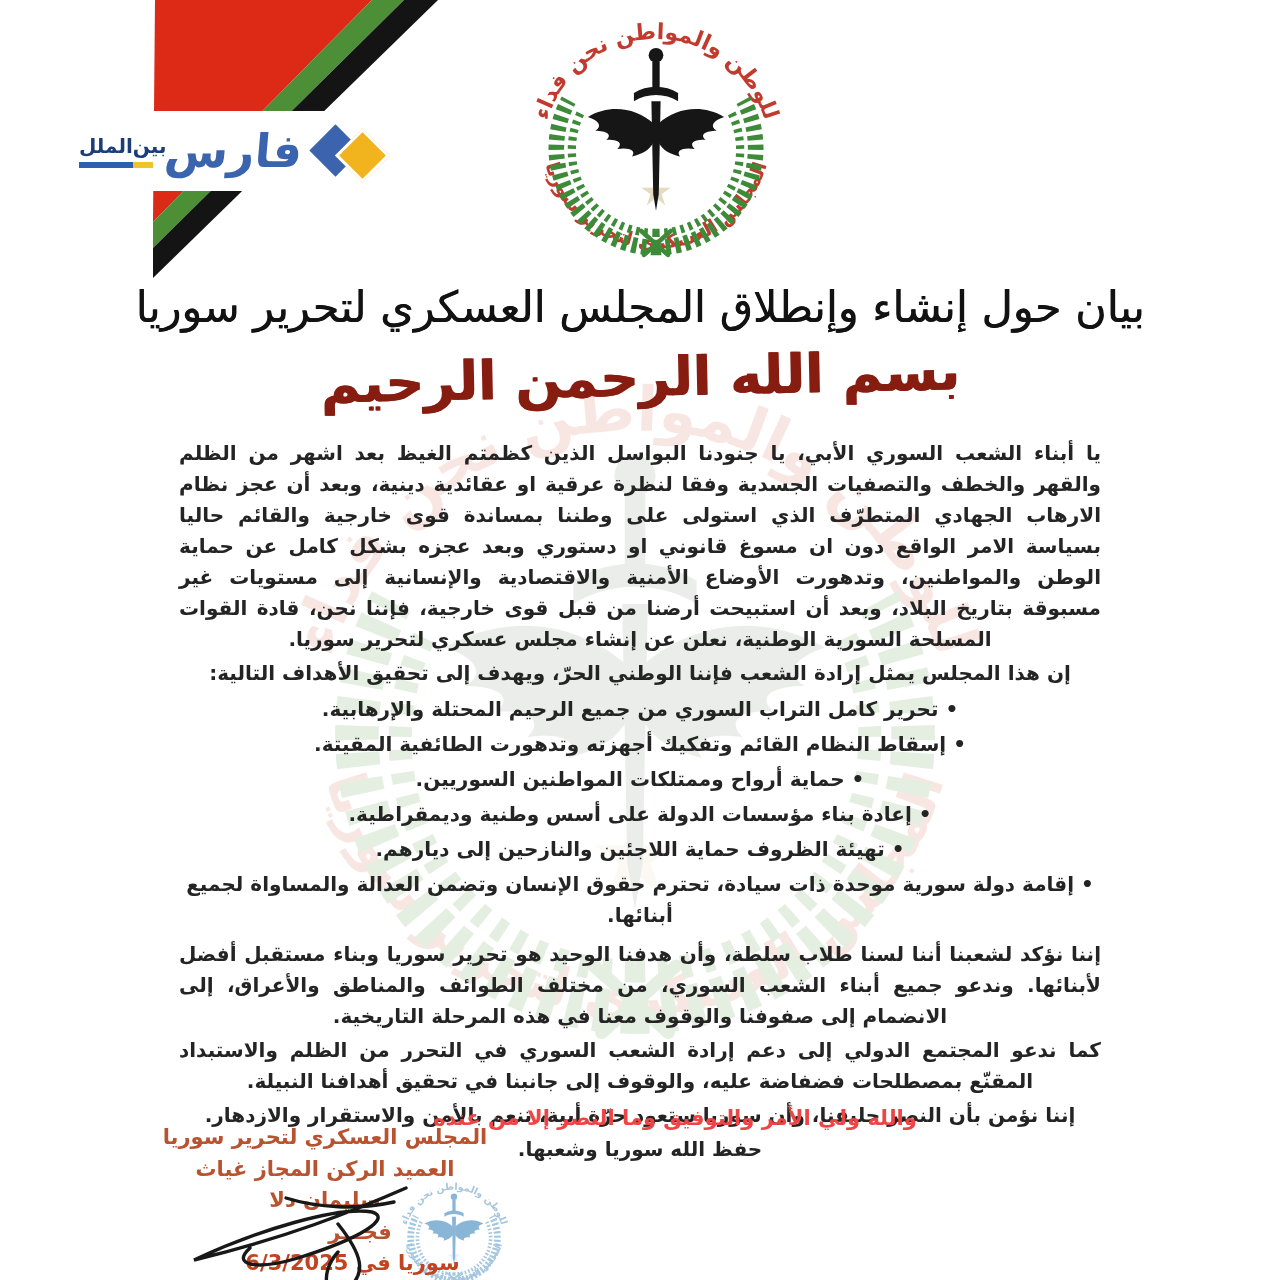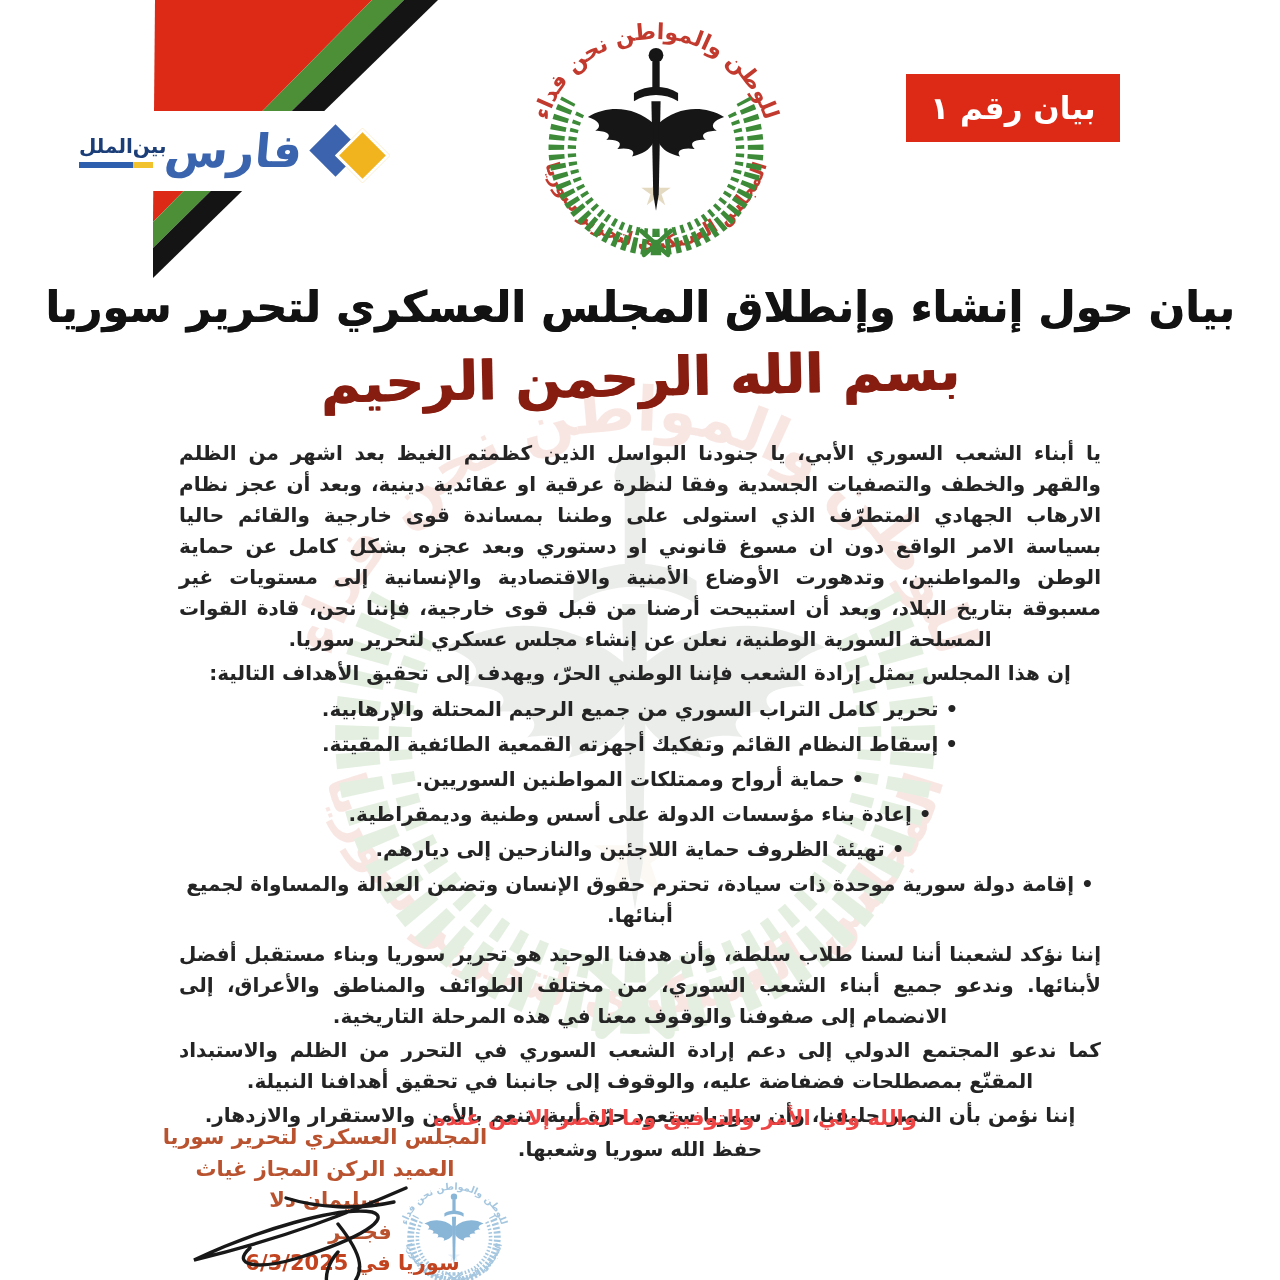--- a/index.html
+++ b/index.html
@@ -36,21 +36,21 @@
      --emText:#efc3ba;--emWreath:#bcd9b5;--emSword:#ccd3cb;--emStar:#eee2c8;}
   .emblem-stamp{left:394px;top:1178px;width:120px;height:120px;opacity:.92;z-index:1;
      --emText:#9ec2dd;--emWreath:#9ec2dd;--emSword:#7fafd4;--emStar:#cfe2f0;}
   .ring-text{fill:var(--emText,#c23a2e);font-family:"DejaVu Sans",sans-serif;font-weight:700;}
   .wreath-stroke{stroke:var(--emWreath,#3d8b39);fill:none;}
   .sword-fill{fill:var(--emSword,#161616);}
   .star-fill{fill:var(--emStar,#c9b483);}
 
   
   .doc-title{position:absolute;top:282px;left:0;right:0;margin:0;text-align:center;direction:rtl;
-             font-size:43px;font-weight:700;color:#121212;z-index:2;
+             font-size:43px;font-weight:400;color:#121212;z-index:2;
              text-shadow:.6px 0 #121212;}
   .bismillah{position:absolute;top:346px;left:0;right:0;text-align:center;direction:rtl;
              font-size:54px;font-weight:700;color:#871c10;transform:rotate(-1.2deg);z-index:2;
              text-shadow:1px 0 #871c10;}
 
   
   .content{position:absolute;top:438px;left:166px;right:166px;z-index:2;direction:rtl;
            font-size:20px;font-weight:700;color:#242424;line-height:31px;
            text-align:justify;text-align-last:center;}
   .content p{margin:0 13px 3px;}
@@ -124,35 +124,34 @@
         <span class="fars-bar-yellow"></span>
       </span>
     </div>
     <div class="fars-wordmark">فارس</div>
     <div class="fars-diamonds">
       <span class="d-blue"></span>
       <span class="d-yellow"></span>
     </div>
   </div>
 
-  <div class="banner">بيان رقم ١</div>
 
   <svg class="emblem emblem-main" viewBox="0 0 300 300">
     <use href="#emblem-def"></use>
   </svg>
 
   <h1 class="doc-title">بيان حول إنشاء وإنطلاق المجلس العسكري لتحرير سوريا</h1>
   <div class="bismillah">بسم الله الرحمن الرحيم</div>
 
   <div class="content">
     <p>يا أبناء الشعب السوري الأبي، يا جنودنا البواسل الذين كظمتم الغيظ بعد اشهر من الظلم والقهر والخطف والتصفيات الجسدية وفقا لنظرة عرقية او عقائدية دينية، وبعد أن عجز نظام الارهاب الجهادي المتطرّف الذي استولى على وطننا بمساندة قوى خارجية والقائم حاليا بسياسة الامر الواقع دون ان مسوغ قانوني او دستوري وبعد عجزه بشكل كامل عن حماية الوطن والمواطنين، وتدهورت الأوضاع الأمنية والاقتصادية والإنسانية إلى مستويات غير مسبوقة بتاريخ البلاد، وبعد أن استبيحت أرضنا من قبل قوى خارجية، فإننا نحن، قادة القوات المسلحة السورية الوطنية، نعلن عن إنشاء مجلس عسكري لتحرير سوريا.</p>
     <p>إن هذا المجلس يمثل إرادة الشعب فإننا الوطني الحرّ، ويهدف إلى تحقيق الأهداف التالية:</p>
     <ul class="goals">
       <li>• تحرير كامل التراب السوري من جميع الرحيم المحتلة والإرهابية.</li>
-      <li>• إسقاط النظام القائم وتفكيك أجهزته القمعية الطائفية المقيتة.</li>
+      <li>• إسقاط النظام القائم وتفكيك أجهزته وتدهورت الطائفية المقيتة.</li>
       <li>• حماية أرواح وممتلكات المواطنين السوريين.</li>
       <li>• إعادة بناء مؤسسات الدولة على أسس وطنية وديمقراطية.</li>
       <li>• تهيئة الظروف حماية اللاجئين والنازحين إلى ديارهم.</li>
       <li>• إقامة دولة سورية موحدة ذات سيادة، تحترم حقوق الإنسان وتضمن العدالة والمساواة لجميع أبنائها.</li>
     </ul>
     <p>إننا نؤكد لشعبنا أننا لسنا طلاب سلطة، وأن هدفنا الوحيد هو تحرير سوريا وبناء مستقبل أفضل لأبنائها. وندعو جميع أبناء الشعب السوري، من مختلف الطوائف والمناطق والأعراق، إلى الانضمام إلى صفوفنا والوقوف معنا في هذه المرحلة التاريخية.</p>
     <p>كما ندعو المجتمع الدولي إلى دعم إرادة الشعب السوري في التحرر من الظلم والاستبداد المقنّع بمصطلحات فضفاضة عليه، والوقوف إلى جانبنا في تحقيق أهدافنا النبيلة.</p>
     <p class="center-line">إننا نؤمن بأن النصر حليفنا، وأن سوريا ستعود حرّة أبية، تنعم بالأمن والاستقرار والازدهار.</p>
     <p class="center-line">حفظ الله سوريا وشعبها.</p>
   </div>

